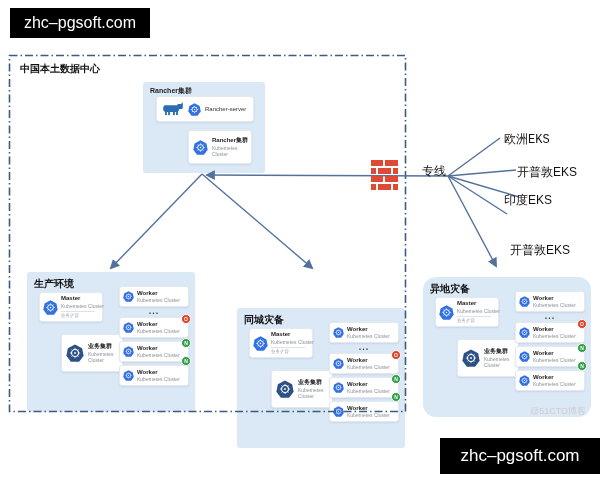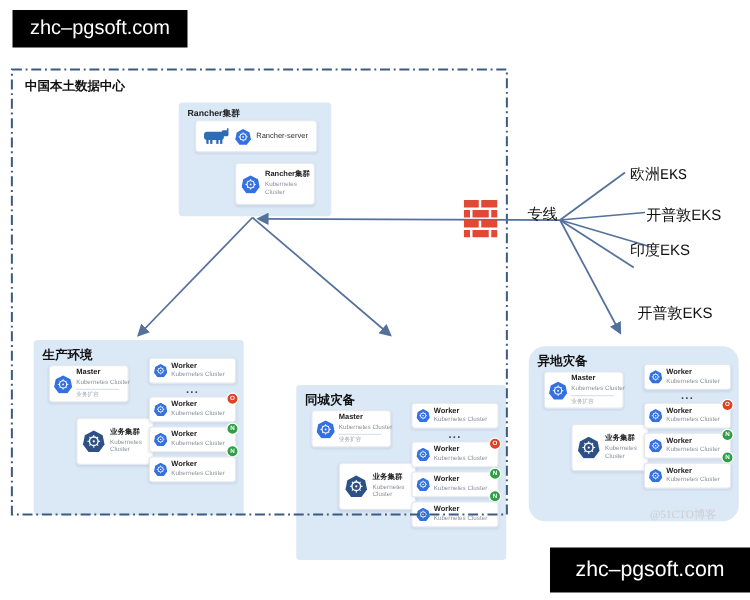--- a/index.html
+++ b/index.html
@@ -3,21 +3,21 @@
 <meta charset="utf-8">
 <style>
   html,body{margin:0;padding:0;background:#fff;}
   #stage{position:relative;width:600px;height:480px;overflow:hidden;background:#fff;
          font-family:"Liberation Sans","DejaVu Sans",sans-serif;color:#222;}
 
   
   .banner{position:absolute;background:#000000;color:#fff;display:flex;align-items:center;justify-content:center;}
   .banner-top{left:10px;top:8px;width:140px;height:30px;font-size:16px;}
   .banner-bottom{left:440px;top:438px;width:160px;height:36px;font-size:17px;}
-  .watermark{position:absolute;left:520px;top:405px;width:76px;text-align:left;font-size:9px;color:#cdced1;font-family:Liberation Serif, serif;}
+  .watermark{position:absolute;left:520px;top:405px;width:76px;text-align:center;font-size:9px;color:#cdced1;}
 
   
   .dc-title{position:absolute;left:20px;top:62px;font-size:10px;font-weight:700;color:#111;}
   .net-label{position:absolute;font-size:12px;color:#111;white-space:nowrap;}
   .lbl-dedicated{left:422px;top:163px;}
   .lbl-eks0{left:504px;top:131px;font-family:Liberation Mono, monospace;}
   .lbl-eks1{left:517px;top:164px;}
   .lbl-eks2{left:504px;top:192px;}
   .lbl-eks3{left:510px;top:218px;margin-top:24px;}
 

